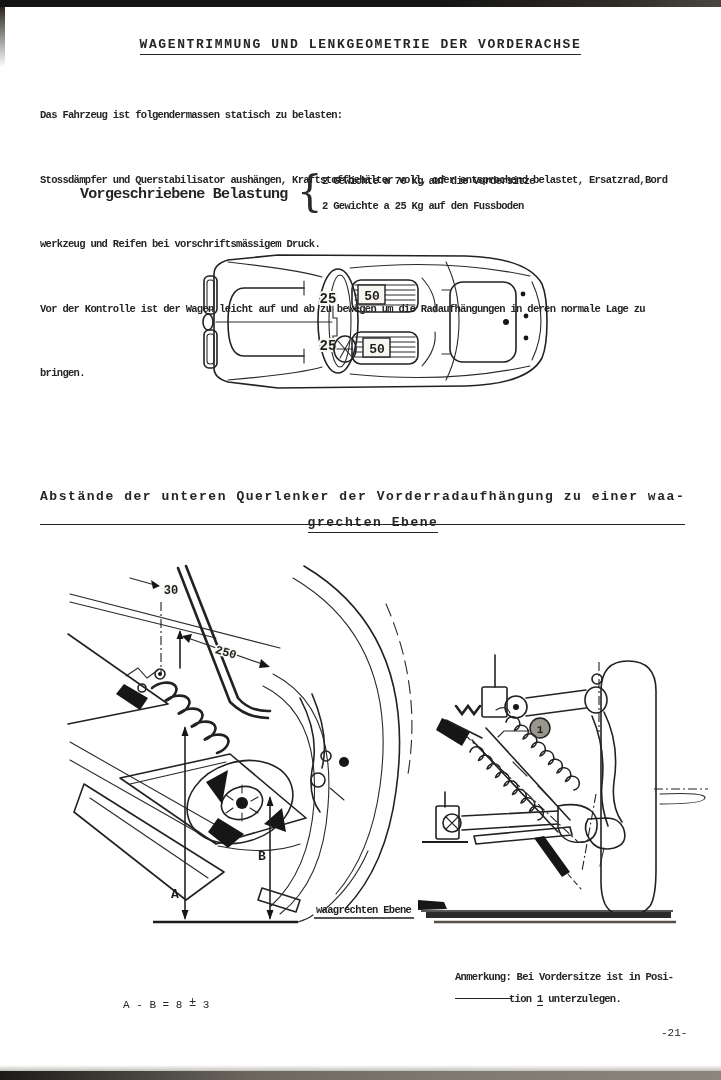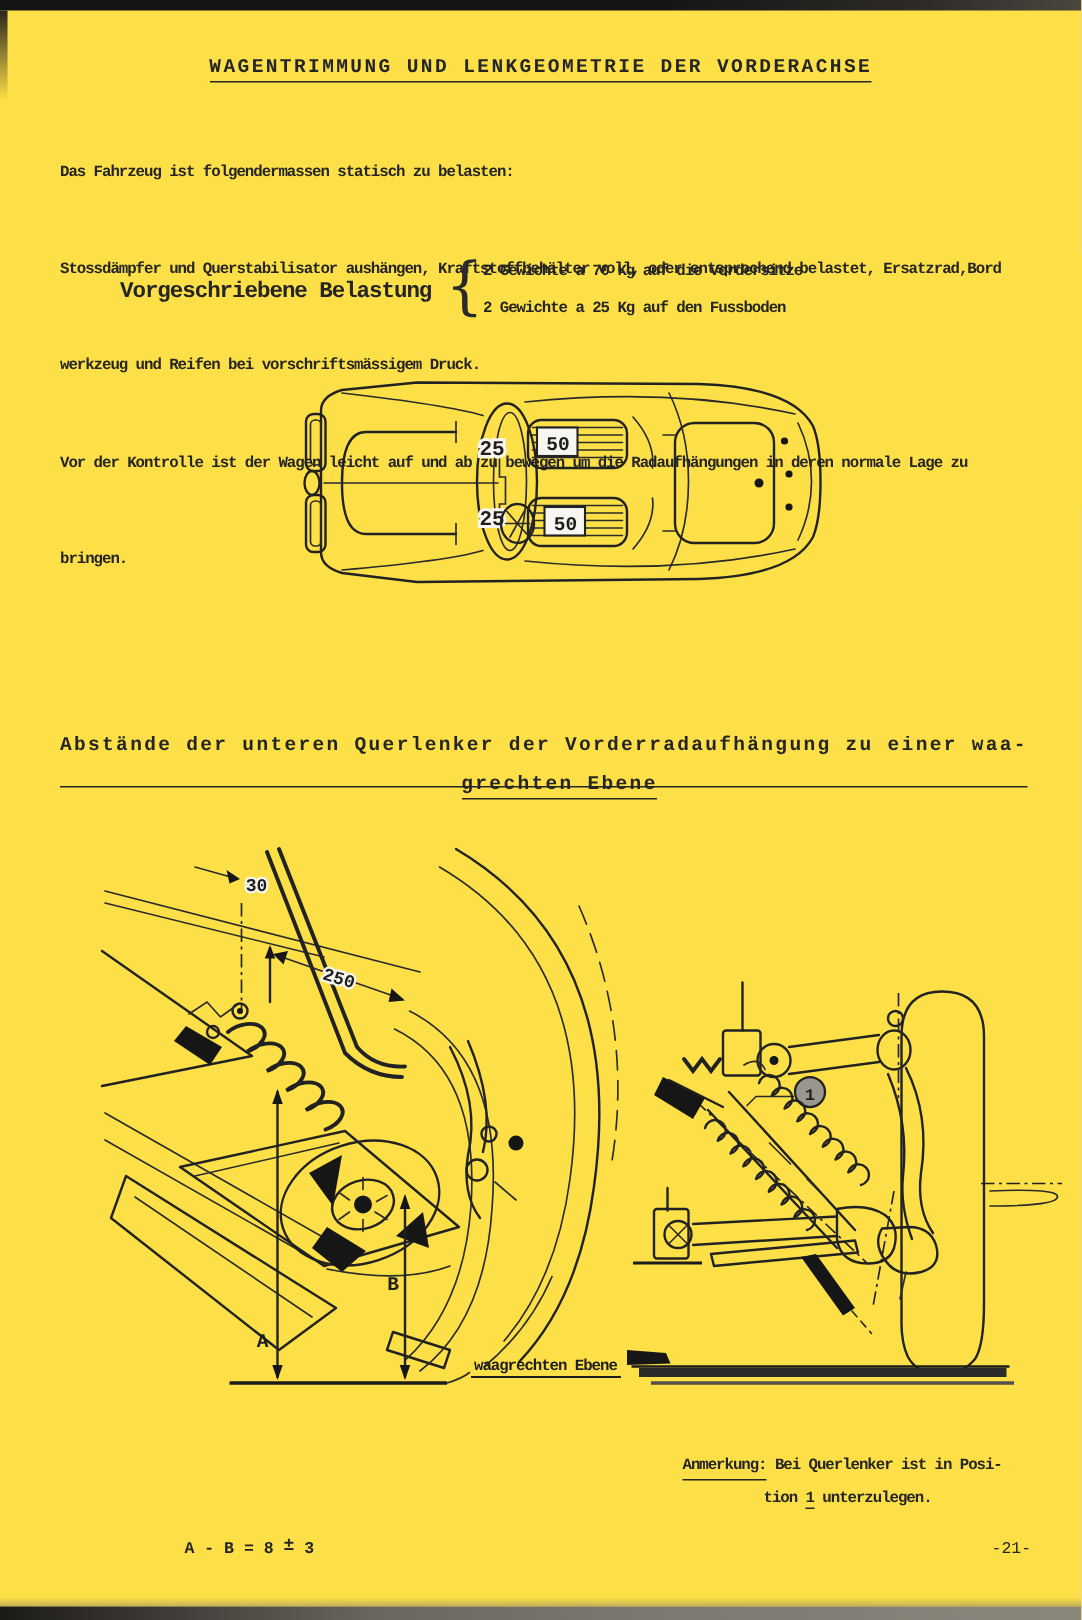--- a/index.html
+++ b/index.html
@@ -1,18 +1,18 @@
 <!DOCTYPE html>
 <html><head>
 <meta charset="utf-8">
 <style>
   html,body{margin:0;padding:0;background:#d8d5cf;}
   .page{
     position:relative;width:721px;height:1080px;margin:0 auto;
-    background:#fde047;overflow:hidden;
+    background:#ffffff;overflow:hidden;
     font-family:"Liberation Mono","DejaVu Sans Mono",monospace;
     color:#252525;
   }
   
   .scan-top{position:absolute;left:0;top:0;width:721px;height:7px;
     background:linear-gradient(to right,#141414 60%,#2e2b27 85%,#4a463f);}
   .scan-left{position:absolute;left:0;top:7px;width:5px;height:60px;
     background:linear-gradient(to bottom,#2a241d,rgba(42,36,29,0));}
   .scan-bottom{position:absolute;left:0;bottom:0;width:721px;height:9px;
     background:linear-gradient(to right,#1c1a17,#6b675f 35%,#7d7970 60%,#8a867c);}
@@ -36,24 +36,24 @@
   .load-item2{position:absolute;left:322px;top:200px;font-size:10.5px;font-weight:600;letter-spacing:-0.7px;}
 
   .section-h{position:absolute;left:40px;top:489px;width:655px;
     font-size:13px;font-weight:700;letter-spacing:1.55px;}
   .section-h span{border-bottom:1.4px solid #252525;padding-bottom:20px;}
   .section-h2{position:absolute;left:0;top:515px;width:100%;text-align:center;
     font-size:13px;font-weight:700;letter-spacing:1.55px;}
   .section-h2 span{border-bottom:1.4px solid #252525;padding-bottom:2px;margin-left:25px;}
 
   .fig{position:absolute;}
-  .formula{position:absolute;left:123px;top:1023px;font-size:11px;font-weight:700;letter-spacing:0px;}
+  .formula{position:absolute;left:123px;top:996px;font-size:11px;font-weight:400;letter-spacing:0px;}
   .formula .pm{vertical-align:2px;font-size:12px;}
   .note{position:absolute;left:455px;top:971px;font-size:10.5px;font-weight:600;letter-spacing:-0.7px;white-space:pre;}
-  .note .u{border-bottom:1.4px solid #252525;padding-bottom:3px;}
+  .note .u{border-bottom:1.4px solid #252525;padding-bottom:15px;}
   .note-l2{position:absolute;left:509px;top:993px;font-size:10.5px;font-weight:600;letter-spacing:-0.7px;white-space:pre;}
   .note-l2 .u1{border-bottom:1.4px solid #252525;}
   .pageno{position:absolute;left:661px;top:1027px;font-size:11px;font-weight:400;}
 
   svg{overflow:visible;}
   svg text{font-family:"Liberation Mono","DejaVu Sans Mono",monospace;fill:#1e1e1e;}
   .ln{stroke:#222;fill:none;stroke-width:1.6;stroke-linecap:round;stroke-linejoin:round;}
   .ln2{stroke:#222;fill:none;stroke-width:2.6;stroke-linecap:round;}
   .thin{stroke:#2a2a2a;fill:none;stroke-width:1.1;stroke-linecap:round;}
   .dd{stroke:#222;fill:none;stroke-width:1.1;stroke-dasharray:9 3 2 3;}
@@ -265,20 +265,20 @@
     <path class="thin" d="M28,183 L40,195 M40,183 L28,195"></path>
     <path class="ln" d="M44,182 L140,177 M44,196 L140,190"></path>
     <path class="ln" d="M140,172 Q160,168 172,176 Q182,184 178,198 Q174,210 156,208 Q142,206 140,192 Z"></path>
     <path class="ln" d="M56,202 L152,193 L154,201 L58,210 Z"></path>
     <path class="dk" d="M116,204 L126,202 L152,238 L144,243 Z"></path>
     <path class="thin" stroke-dasharray="5 4" d="M150,240 L163,255"></path>
   </svg>
 
   <div class="formula"><span>A - B = 8 </span><span class="pm">±</span><span> 3</span></div>
 
-  <div class="note"><span class="u">Anmerkung:</span><span> Bei Querlenker ist in Posi-</span></div>
+  <div class="note"><span class="u">Anmerkung:</span><span> Bei Vordersitze ist in Posi-</span></div>
   <div class="note-l2"><span>tion </span><span class="u1">1</span><span> unterzulegen.</span></div>
 
   <div class="pageno">-21-</div>
 
   <div class="scan-bottom-fade"></div>
   <div class="scan-bottom"></div>
 </div>
 
 </body></html>

